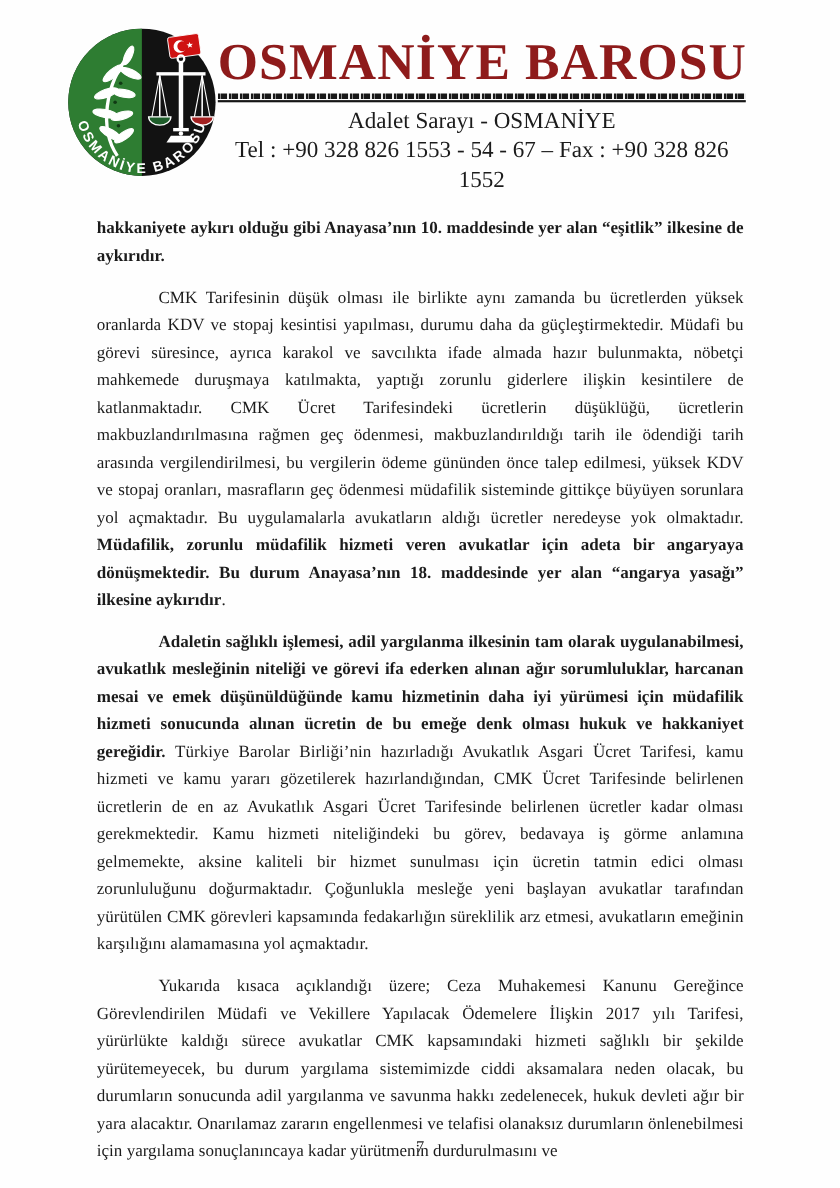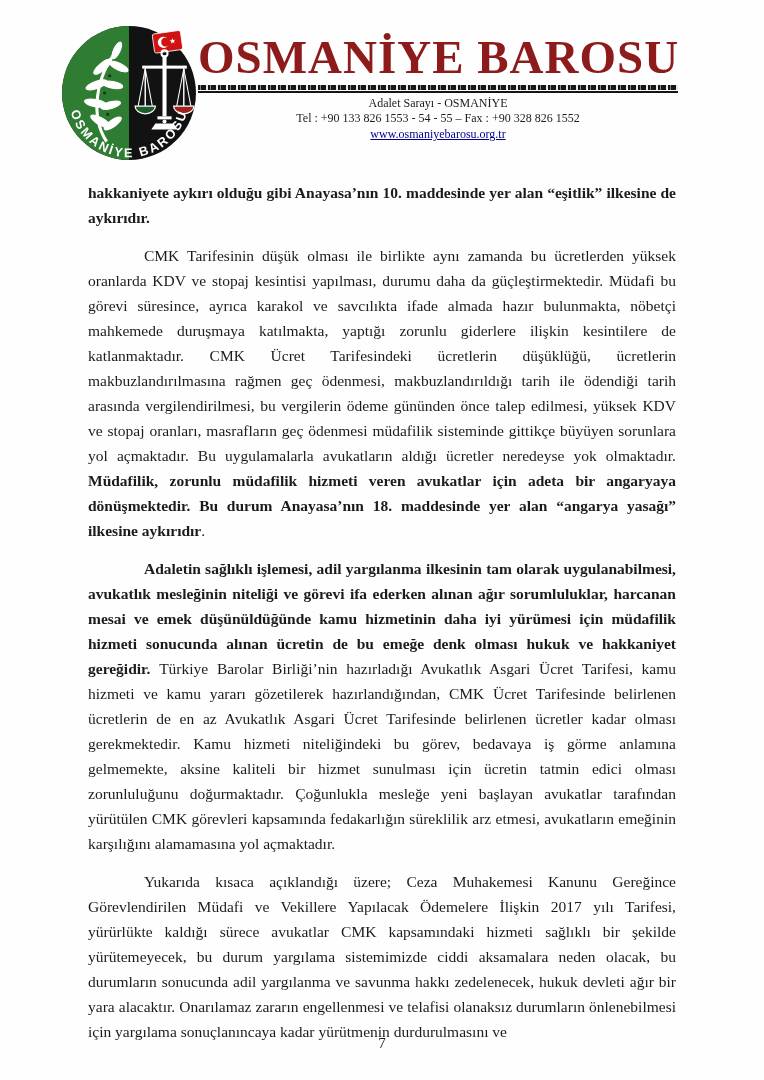--- a/index.html
+++ b/index.html
@@ -32,21 +32,21 @@
     font-family: "Liberation Serif", serif;
   }
   .deco-line {
     height: 8px;
     margin: 0 0 3px 0;
     background:
       repeating-linear-gradient(90deg, #161616 0 2px, #8a8a8a 2px 3px, #161616 3px 8px, #e9e9e9 8px 10px) top / 100% 5px no-repeat,
       linear-gradient(#161616, #161616) bottom / 100% 2px no-repeat;
   }
   .addr-line, .tel-line, .site-line {
-    font-size: 12px;
+    font-size: 21px;
     line-height: 1.28;
     color: #1b1b1b;
   }
   .site-line a {
     color: #00008b;
     text-decoration: underline;
     cursor: pointer;
   }
   
   main.doc-body {
@@ -125,24 +125,21 @@
         <text font-family="Liberation Sans, sans-serif" font-size="12.5" font-weight="bold" fill="#ffffff" letter-spacing="2.2">
           <textPath href="#ring-arc" startOffset="50%" text-anchor="middle">OSMANİYE BAROSU</textPath>
         </text>
       </svg>
     </div>
 
     <div class="head-right">
       <h1 class="org-title">OSMANİYE BAROSU</h1>
       <div class="deco-line"></div>
       <div class="addr-line">Adalet Sarayı - OSMANİYE</div>
-      <div class="tel-line">Tel : +90 133 826 1553 - 54 - 55 – Fax : +90 328 826 1552</div>
-      <div class="site-line">
-        <a>www.osmaniyebarosu.org.tr</a>
-      </div>
+      <div class="tel-line">Tel : +90 328 826 1553 - 54 - 67 – Fax : +90 328 826 1552</div>
     </div>
   </header>
 
   <main class="doc-body">
 
   <p class="para"><span class="b">hakkaniyete aykırı olduğu gibi Anayasa’nın 10. maddesinde yer alan “eşitlik” ilkesine de aykırıdır.</span></p>
       <p class="para indent"><span>CMK Tarifesinin düşük olması ile birlikte aynı zamanda bu ücretlerden yüksek oranlarda KDV ve stopaj kesintisi yapılması, durumu daha da güçleştirmektedir. Müdafi bu görevi süresince, ayrıca karakol ve savcılıkta ifade almada hazır bulunmakta, nöbetçi mahkemede duruşmaya katılmakta, yaptığı zorunlu giderlere ilişkin kesintilere de katlanmaktadır. CMK Ücret Tarifesindeki ücretlerin düşüklüğü, ücretlerin makbuzlandırılmasına rağmen geç ödenmesi, makbuzlandırıldığı tarih ile ödendiği tarih arasında vergilendirilmesi, bu vergilerin ödeme gününden önce talep edilmesi, yüksek KDV ve stopaj oranları, masrafların geç ödenmesi müdafilik sisteminde gittikçe büyüyen sorunlara yol açmaktadır. Bu uygulamalarla avukatların aldığı ücretler neredeyse yok olmaktadır. </span><span class="b">Müdafilik, zorunlu müdafilik hizmeti veren avukatlar için adeta bir angaryaya dönüşmektedir. Bu durum Anayasa’nın 18. maddesinde yer alan “angarya yasağı” ilkesine aykırıdır</span><span>.</span></p>
       <p class="para indent"><span class="b">Adaletin sağlıklı işlemesi, adil yargılanma ilkesinin tam olarak uygulanabilmesi, avukatlık mesleğinin niteliği ve görevi ifa ederken alınan ağır sorumluluklar, harcanan mesai ve emek düşünüldüğünde kamu hizmetinin daha iyi yürümesi için müdafilik hizmeti sonucunda alınan ücretin de bu emeğe denk olması hukuk ve hakkaniyet gereğidir. </span><span>Türkiye Barolar Birliği’nin hazırladığı Avukatlık Asgari Ücret Tarifesi, kamu hizmeti ve kamu yararı gözetilerek hazırlandığından, CMK Ücret Tarifesinde belirlenen ücretlerin de en az Avukatlık Asgari Ücret Tarifesinde belirlenen ücretler kadar olması gerekmektedir. Kamu hizmeti niteliğindeki bu görev, bedavaya iş görme anlamına gelmemekte, aksine kaliteli bir hizmet sunulması için ücretin tatmin edici olması zorunluluğunu doğurmaktadır. Çoğunlukla mesleğe yeni başlayan avukatlar tarafından yürütülen CMK görevleri kapsamında fedakarlığın süreklilik arz etmesi, avukatların emeğinin karşılığını alamamasına yol açmaktadır.</span></p>
       <p class="para indent"><span>Yukarıda kısaca açıklandığı üzere; Ceza Muhakemesi Kanunu Gereğince Görevlendirilen Müdafi ve Vekillere Yapılacak Ödemelere İlişkin 2017 yılı Tarifesi, yürürlükte kaldığı sürece avukatlar CMK kapsamındaki hizmeti sağlıklı bir şekilde yürütemeyecek, bu durum yargılama sistemimizde ciddi aksamalara neden olacak, bu durumların sonucunda adil yargılanma ve savunma hakkı zedelenecek, hukuk devleti ağır bir yara alacaktır. Onarılamaz zararın engellenmesi ve telafisi olanaksız durumların önlenebilmesi için yargılama sonuçlanıncaya kadar yürütmenin durdurulmasını ve</span></p>
     </main>

